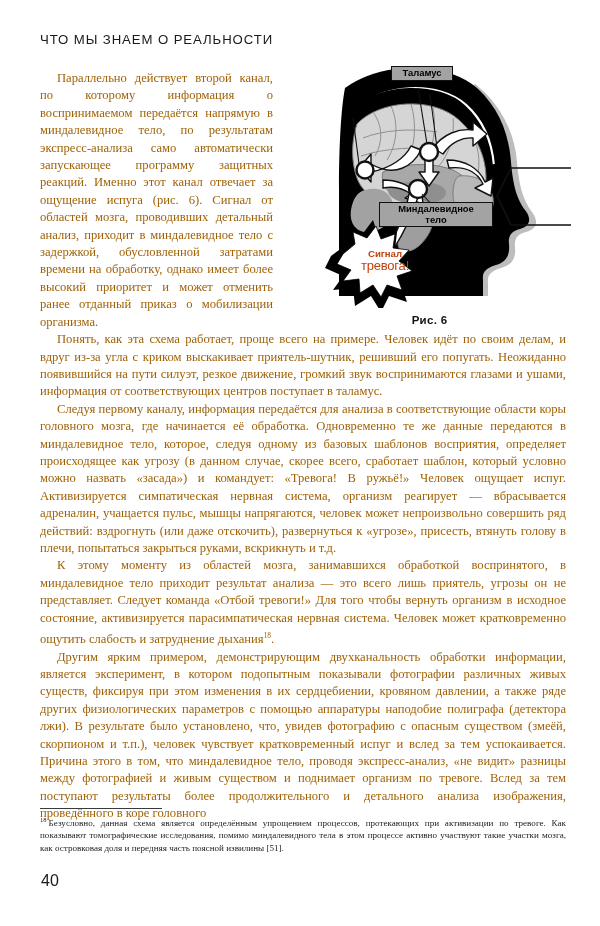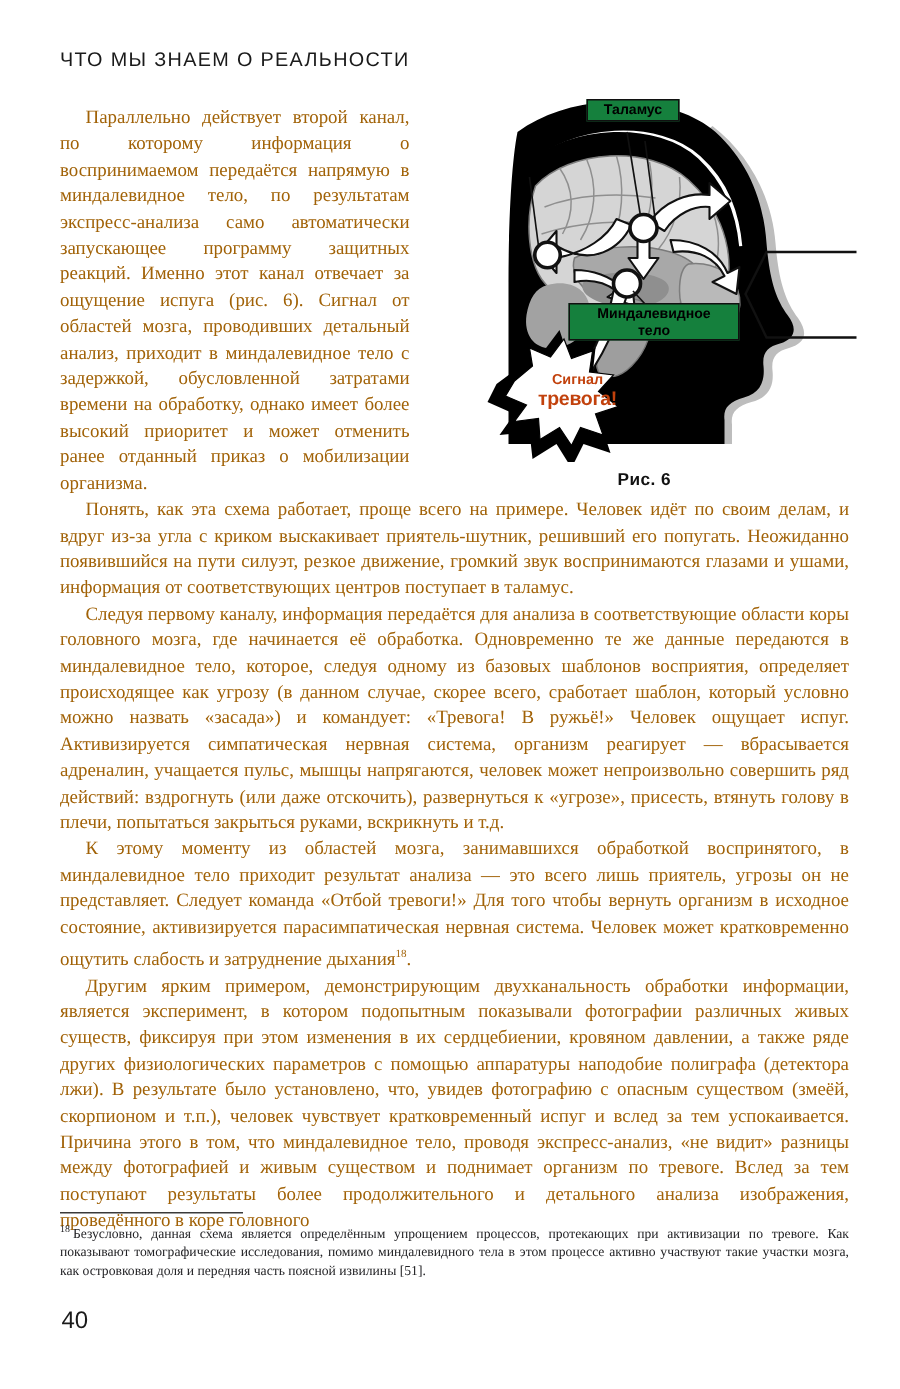--- a/index.html
+++ b/index.html
@@ -115,21 +115,21 @@
     font-family: "Liberation Sans", "DejaVu Sans", sans-serif;
     font-size: 16px;
     color: #1a1a1a;
   }
 
   
   .fig-svg { display: block; }
 
   .cal-box {
     position: absolute;
-    background: #15803d;
+    background: #a3a3a3;
     border: 1.2px solid #101010;
     font-family: "Liberation Sans", "DejaVu Sans", sans-serif;
     font-weight: bold;
     font-size: 9.4px;
     line-height: 10.6px;
     color: #000;
     text-align: center;
     padding: 1px 3px;
     box-sizing: border-box;
     white-space: nowrap;
@@ -163,21 +163,21 @@
     position: absolute;
     left: 55px;
     top: 180px;
     width: 86px;
     text-align: center;
     z-index: 7;
     font-family: "Liberation Sans", "DejaVu Sans", sans-serif;
     color: #c2410c;
   }
   .burst-l1 { font-size: 9.6px; font-weight: bold; line-height: 11px; }
-  .burst-l2 { font-size: 13px; font-weight: bold; line-height: 14px; letter-spacing: -.2px;}
+  .burst-l2 { font-size: 13px; font-weight: normal; line-height: 14px; letter-spacing: -.2px;}
 </style>
 </head>
 <body>
 
 <div class="page">
 
   <div class="running-head">ЧТО МЫ ЗНАЕМ О РЕАЛЬНОСТИ</div>
 
   <div class="content">
 

